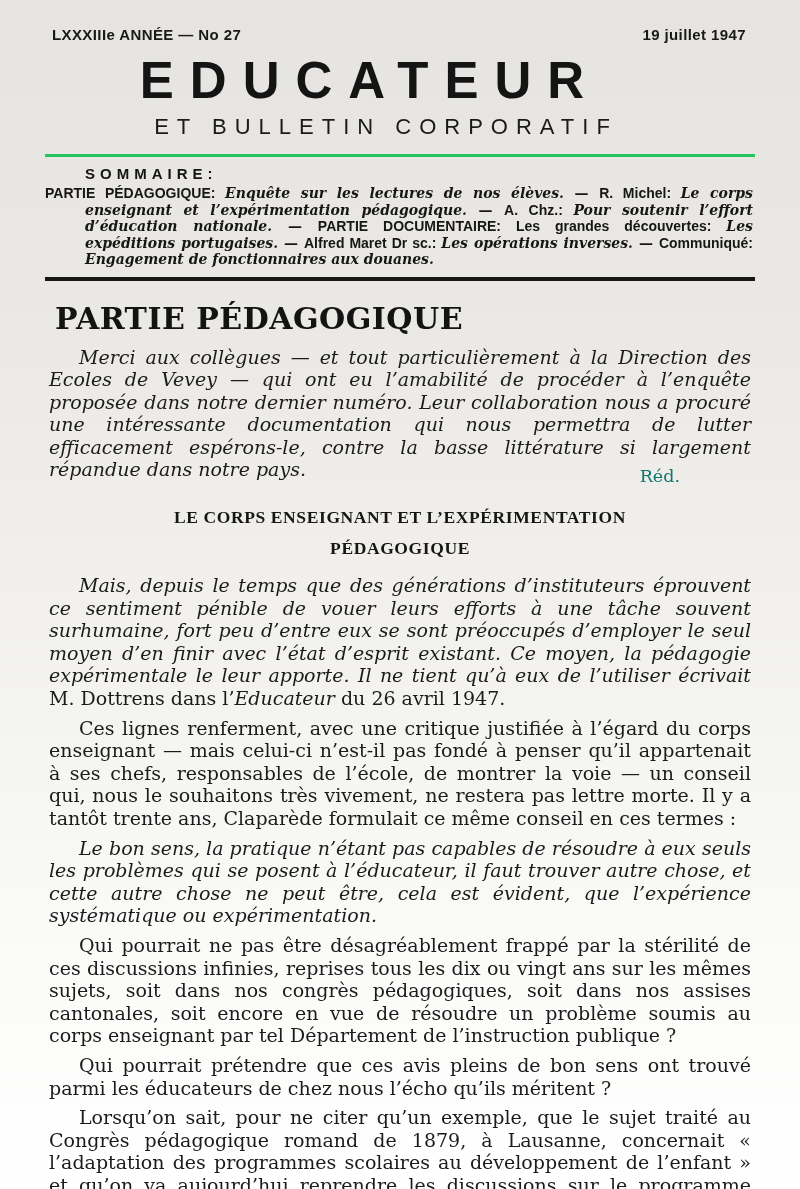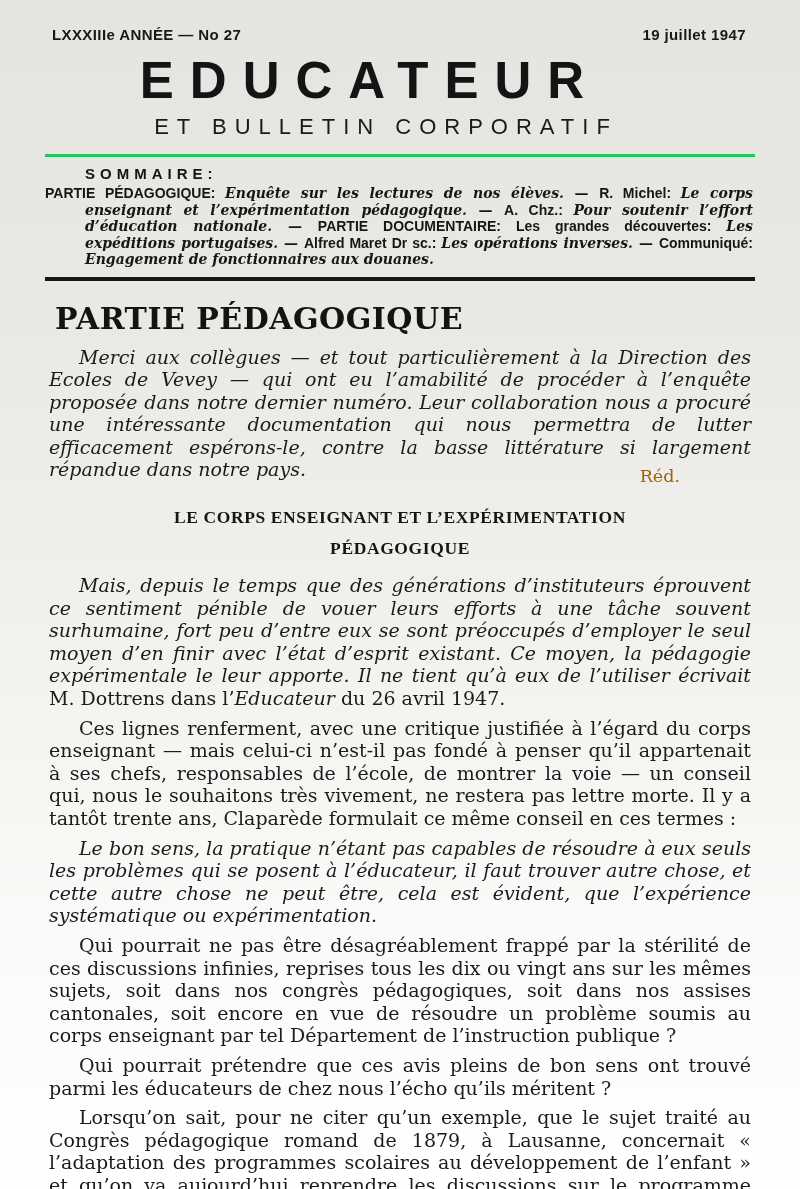--- a/index.html
+++ b/index.html
@@ -76,21 +76,21 @@
     margin:7px;text-align:justify;text-indent:30px;
     font-size:19px;line-height:22.6px;color:#1b1b1b;
   }
   .para-italic{font-style:italic;}
   .para-roman{font-style:normal;}
   .pr-it{font-style:italic;}
   .pr-rm{font-style:normal;}
 
   .signature{
     text-align:right;padding-right:78px;margin-top:-22.6px;
-    font-size:17.5px;line-height:22.6px;font-style:normal;color:#a16207;
+    font-size:17.5px;line-height:22.6px;font-style:normal;color:#0f766e;
   }
 </style>
 </head>
 <body>
 
 <div class="page">
 
   <div class="mast-row">
     <span>LXXXIIIe ANNÉE — No 27</span>
     <span>19 juillet 1947</span>

